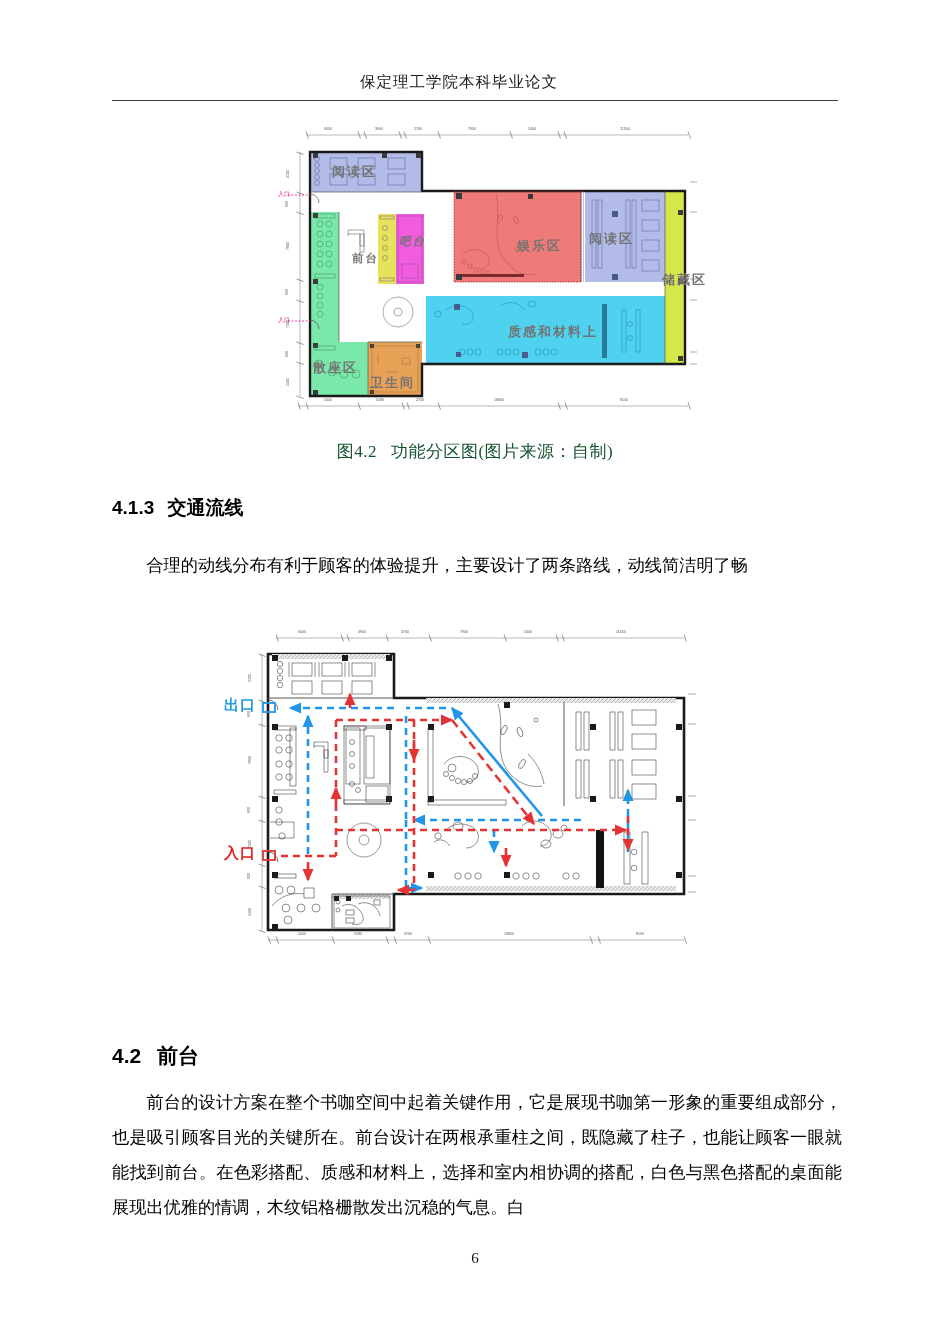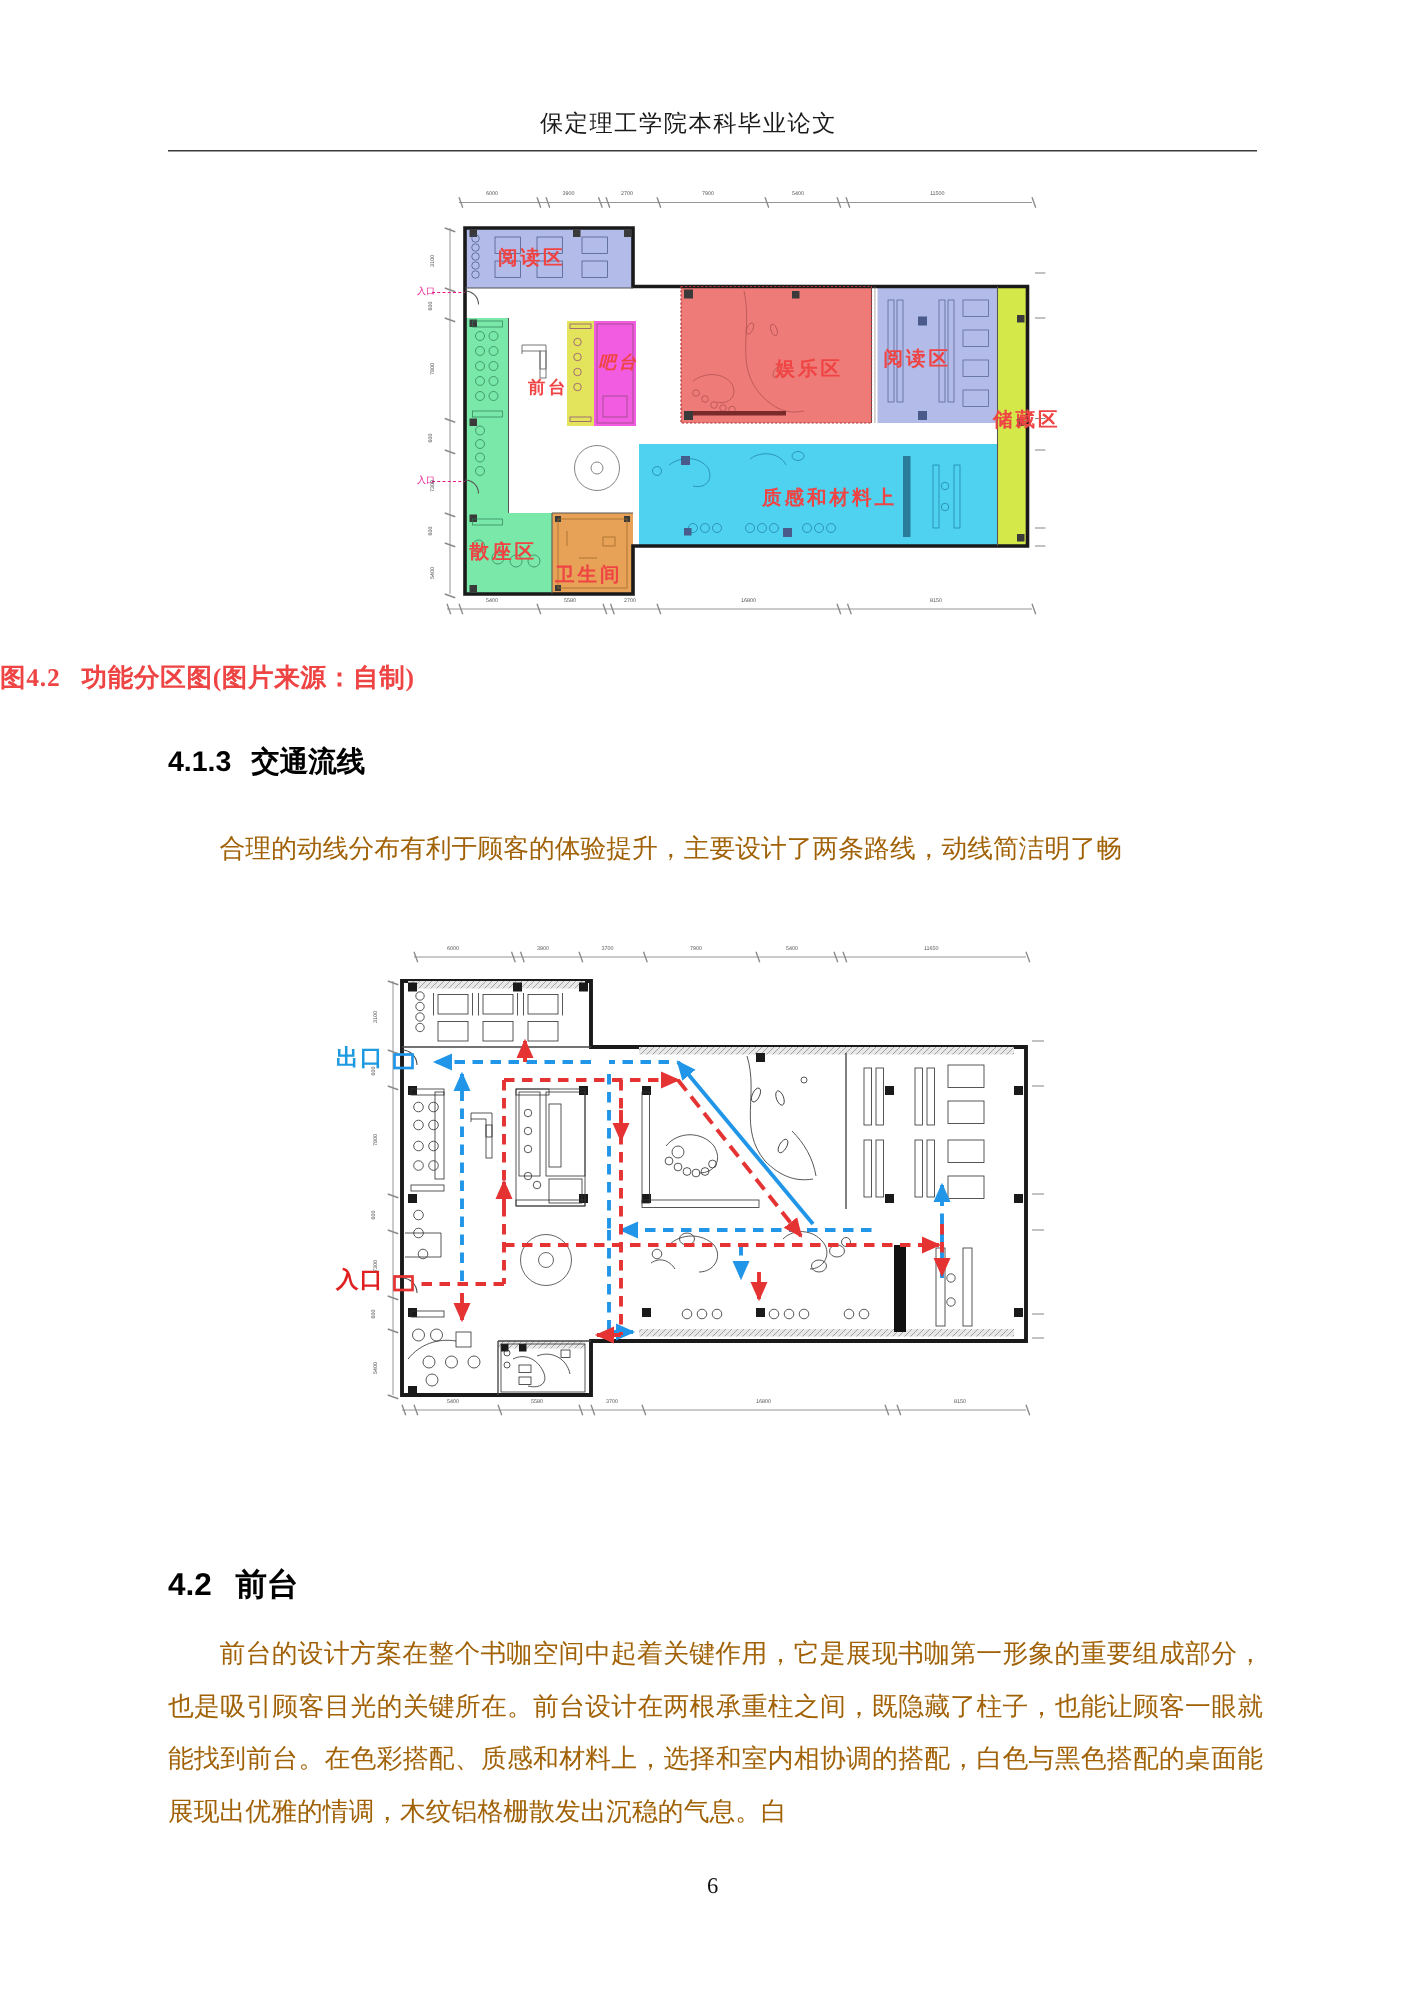--- a/index.html
+++ b/index.html
@@ -22,60 +22,60 @@
     font-size:15.5px;letter-spacing:1px;color:#1a1a1a;
     font-family:"Liberation Serif","DejaVu Serif",serif;
   }
   .header-rule{
     position:absolute;left:112px;top:100px;width:726px;height:0;
     border-top:1.6px solid #3a3a3a;
   }
 
   
   .caption{
-    position:absolute;width:950px;
-    font-size:17px;letter-spacing:.5px;color:#ef4444;font-weight:bold;
+    position:absolute;width:950px;text-align:center;
+    font-size:17px;letter-spacing:.5px;color:#14532d;
   }
   .caption .num{margin-right:14px;}
 
   
   .h3{
     position:absolute;left:112px;
     font-size:19px;font-weight:bold;color:#000;
     font-family:"Liberation Sans","DejaVu Sans",sans-serif;
   }
   .h2{
     position:absolute;left:112px;
     font-size:21px;font-weight:bold;color:#000;
     font-family:"Liberation Sans","DejaVu Sans",sans-serif;
   }
 
   
   .para{
     position:absolute;left:112px;width:730px;
-    font-size:17.2px;line-height:35px;color:#a16207;
+    font-size:17.2px;line-height:35px;color:#000000;
     text-align:justify;
     font-family:"Liberation Serif","DejaVu Serif",serif;
   }
   .para.indent{text-indent:2em;}
 
   .pageno{
     position:absolute;width:950px;text-align:center;
     font-size:15px;color:#111;
   }
 
   
   .plan1{position:absolute;left:286px;top:124px;width:420px;height:296px;}
   .plan2{position:absolute;left:246px;top:624px;width:460px;height:334px;}
   .plan svg{display:block;}
 
   .zlabel{
     position:absolute;
     font-family:"Liberation Serif","DejaVu Serif",serif;
-    font-weight:bold;color:#ef4444;
+    font-weight:bold;color:#737373;
     letter-spacing:2px;
     white-space:nowrap;
   }
   .doorlabel{
     position:absolute;font-size:6px;color:#e8188c;white-space:nowrap;
     font-family:"Liberation Sans","DejaVu Sans",sans-serif;
   }
   .exitlabel{
     position:absolute;font-size:15px;font-weight:bold;color:#1f9ae0;
     letter-spacing:1px;white-space:nowrap;

